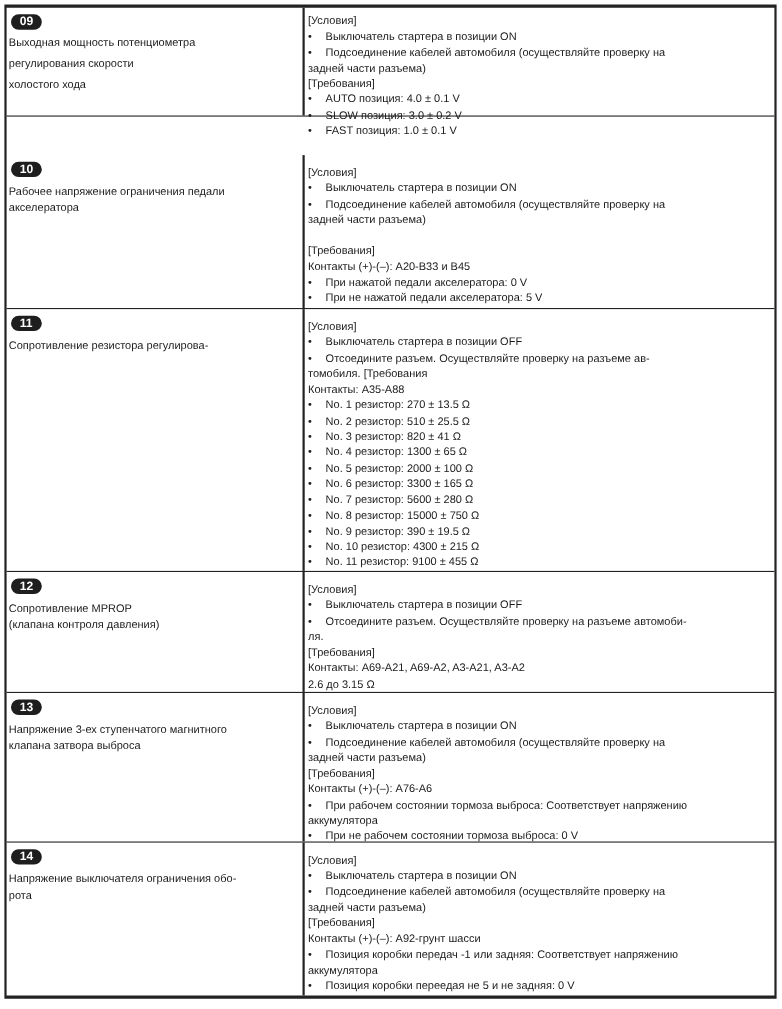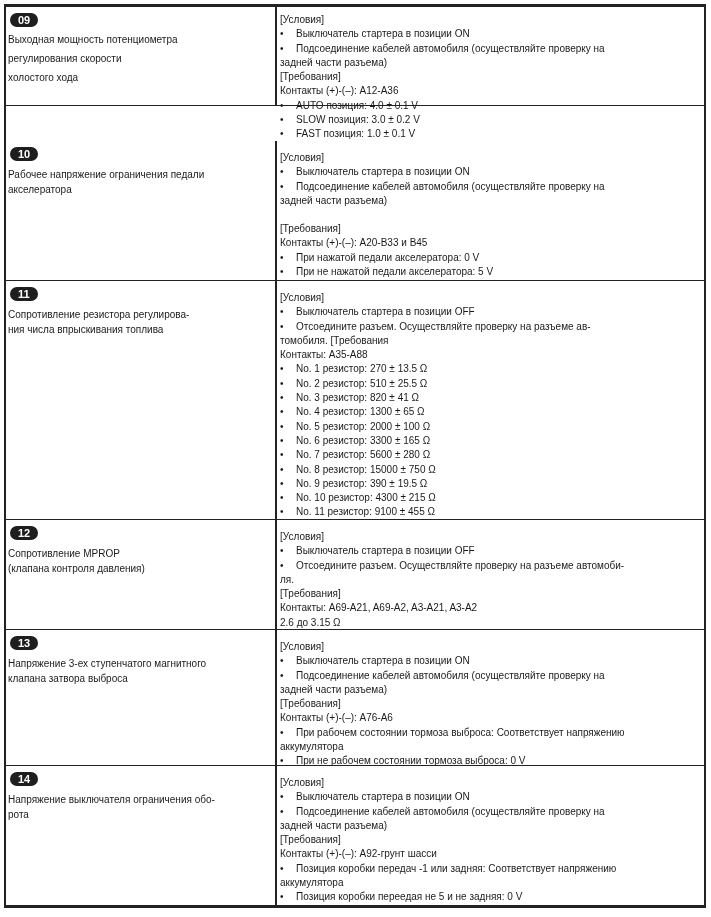--- a/index.html
+++ b/index.html
@@ -33,21 +33,20 @@
           <div class="line">Выходная мощность потенциометра</div>
           <div class="line">регулирования скорости</div>
           <div class="line">холостого хода</div>
         </div></div>
       <div class="rcell">
         <div class="line"><span>[Условия]</span></div>
         <div class="line"><span class="bullet">•</span><span>Выключатель стартера в позиции ON</span></div>
         <div class="line"><span class="bullet">•</span><span>Подсоединение кабелей автомобиля (осуществляйте проверку на</span></div>
         <div class="line"><span>задней части разъема)</span></div>
         <div class="line"><span> [Требования]</span></div>
-        <div class="line"><span>Контакты (+)-(–): A12-A36</span></div>
         <div class="line"><span class="bullet">•</span><span>AUTO позиция: 4.0 ± 0.1 V</span></div>
         <div class="line"><span class="bullet">•</span><span>SLOW позиция: 3.0 ± 0.2 V</span></div>
         <div class="line"><span class="bullet">•</span><span>FAST позиция: 1.0 ± 0.1 V</span></div>
       </div>
     </div>
     <div class="row" style="top: 134px; height: 140px;">
       <div class="lcell"><span class="badge">10</span><div class="ltitle tight">
           <div class="line">Рабочее напряжение ограничения педали</div>
           <div class="line">акселератора</div>
         </div></div>
@@ -59,21 +58,20 @@
         <div class="spacer"></div>
         <div class="line"><span>[Требования]</span></div>
         <div class="line"><span>Контакты (+)-(–): A20-B33 и B45</span></div>
         <div class="line"><span class="bullet">•</span><span>При нажатой педали акселератора: 0 V</span></div>
         <div class="line"><span class="bullet">•</span><span>При не нажатой педали акселератора: 5 V</span></div>
       </div>
     </div>
     <div class="row" style="top: 274px; height: 239px;">
       <div class="lcell"><span class="badge">11</span><div class="ltitle tight">
           <div class="line">Сопротивление резистора регулирова-</div>
-          <div class="line">ния числа впрыскивания топлива</div>
         </div></div>
       <div class="rcell" style="padding-top: 10px;">
         <div class="line"><span>[Условия]</span></div>
         <div class="line"><span class="bullet">•</span><span>Выключатель стартера в позиции OFF</span></div>
         <div class="line"><span class="bullet">•</span><span>Отсоедините разъем. Осуществляйте проверку на разъеме ав-</span></div>
         <div class="line"><span>томобиля. [Требования</span></div>
         <div class="line"><span>Контакты: A35-A88</span></div>
         <div class="line"><span class="bullet">•</span><span>No. 1 резистор: 270 ± 13.5 Ω</span></div>
         <div class="line"><span class="bullet">•</span><span>No. 2 резистор: 510 ± 25.5 Ω</span></div>
         <div class="line"><span class="bullet">•</span><span>No. 3 резистор: 820 ± 41 Ω</span></div>

